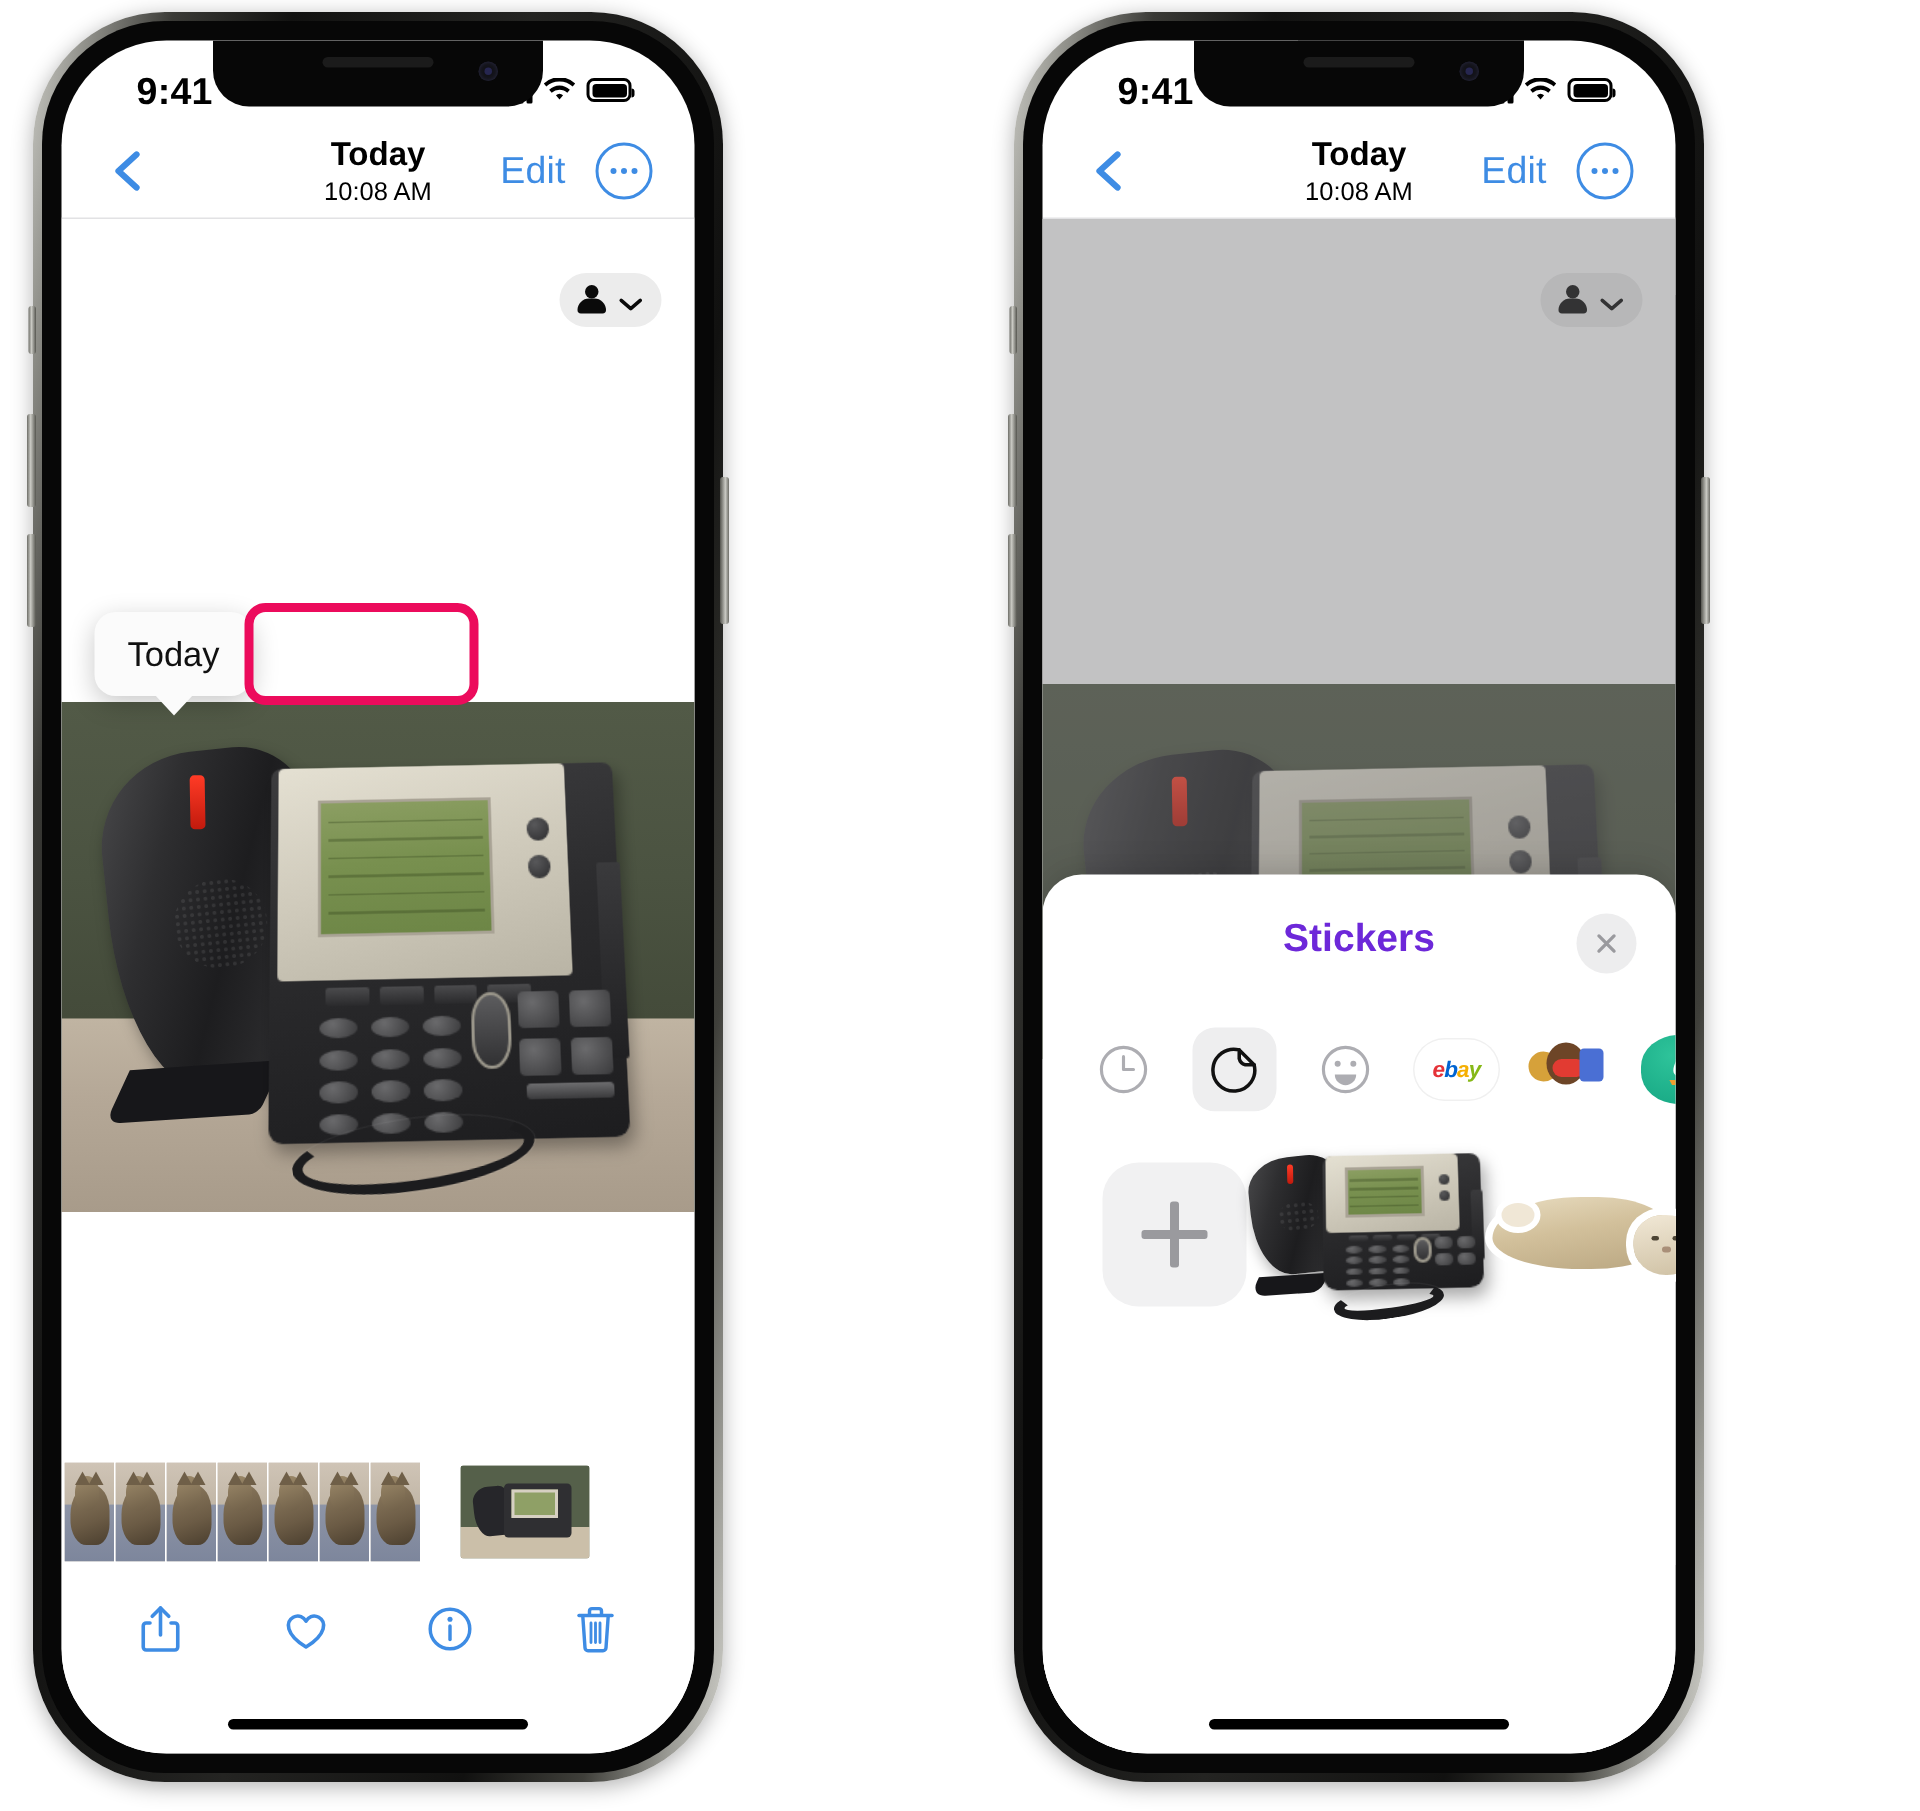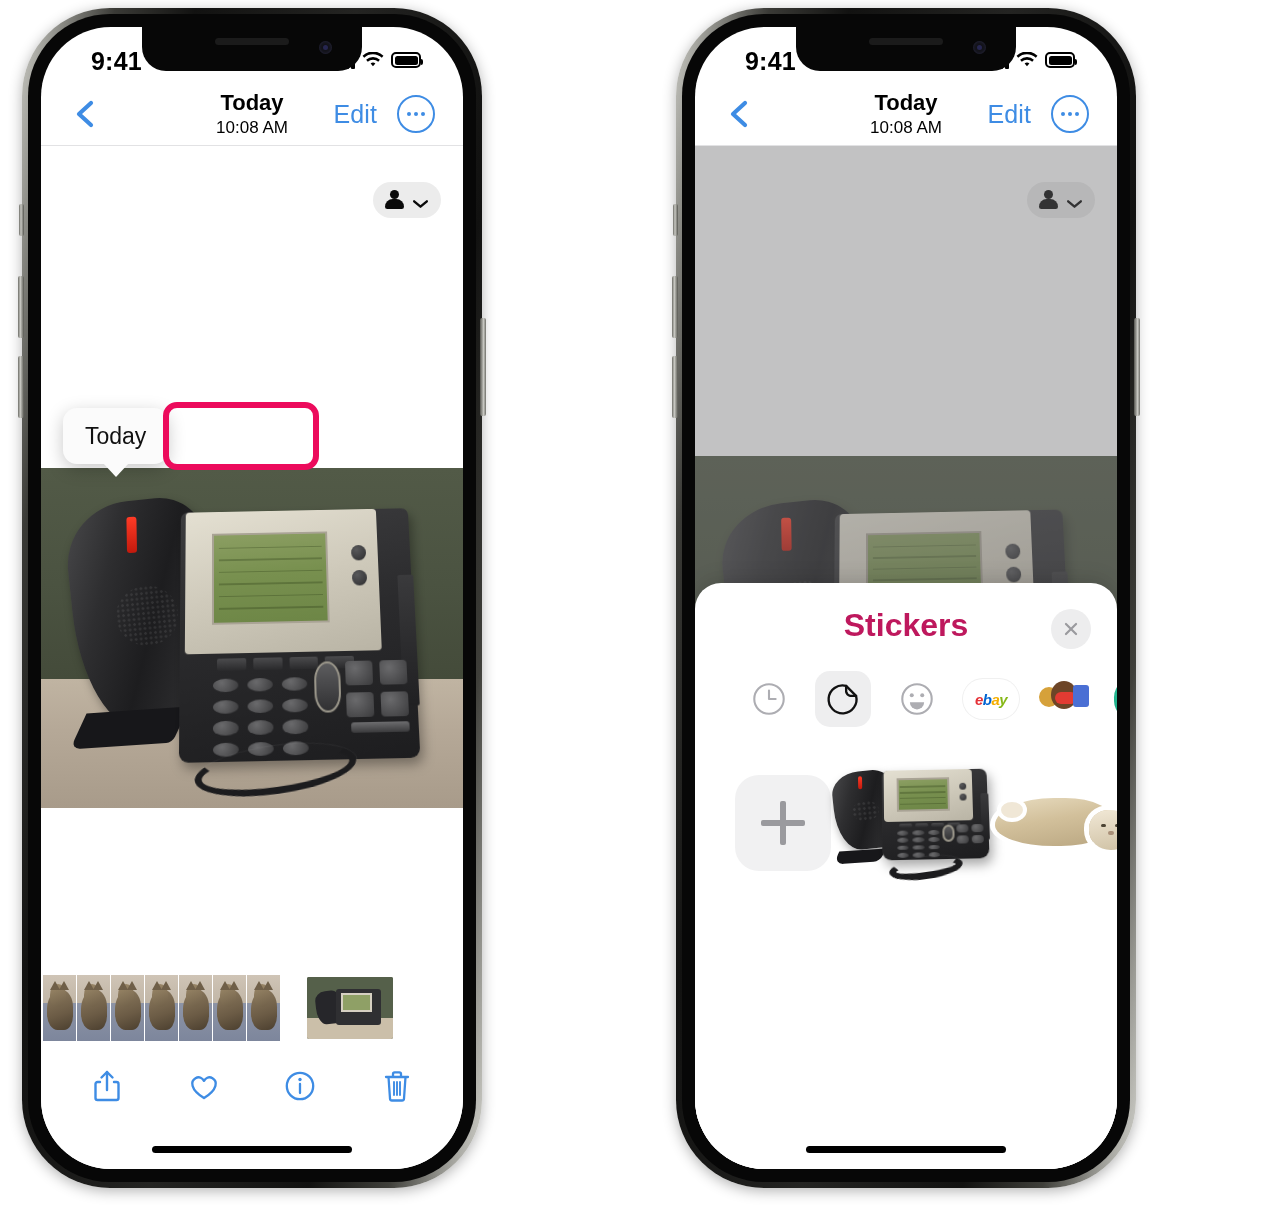--- a/index.html
+++ b/index.html
@@ -295,28 +295,28 @@
     z-index: 30; pointer-events:none;
   }
 
   
   .sheet {
     position:absolute; left:0; right:0; bottom:0; top: 437px;
     background:#fff; border-radius: 26px 26px 0 0;
     z-index: 50; box-shadow: 0 -4px 20px rgba(0,0,0,.14);
   }
   .sheet-head { position:relative; height: 84px; display:flex; align-items:center; justify-content:center; }
-  .sheet-title { font-size: 32px; font-weight: 700; color:#be185d; }
+  .sheet-title { font-size: 26px; font-weight: 700; color:#6d28d9; }
   .sheet-close {
     position:absolute; right: 26px; top: 26px; width: 40px; height: 40px;
     border-radius:50%; background:#ededee; display:flex; align-items:center; justify-content:center;
   }
   .cat-row {
-    display:flex; align-items:flex-start; gap: 18px; padding: 4px 20px 0 26px;
-    height: 74px; overflow:hidden;margin-left:20px;
+    display:flex; align-items:flex-end; gap: 18px; padding: 4px 20px 0 26px;
+    height: 74px; overflow:hidden;
   }
   .cat-btn {
     flex: 0 0 auto; width: 56px; height: 56px; border-radius: 15px;
     display:flex; align-items:center; justify-content:center;
   }
   .cat-btn.active { background: #eeeeef; }
   .ebay-pill { width: 56px; height: 40px; border-radius: 20px; background:#fff;
                display:flex; align-items:center; justify-content:center;
                box-shadow: 0 0 0 1px #f0f0f0; }
   .ebay-txt { font-size: 15px; font-weight: 700; font-style: italic; letter-spacing:-.6px; }

